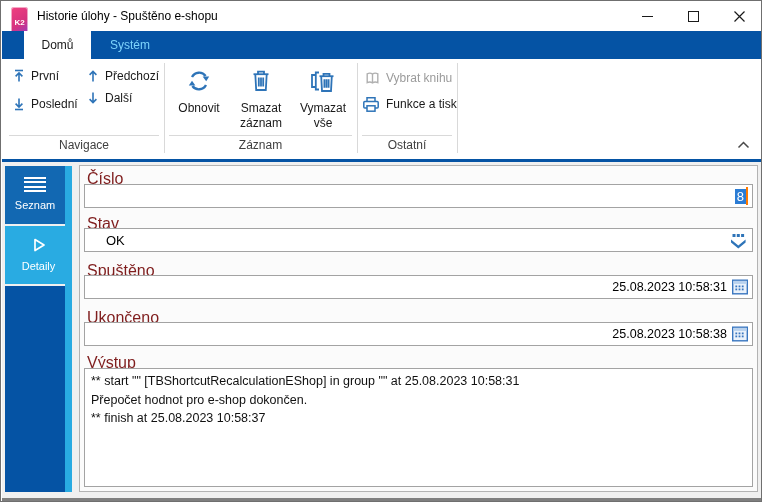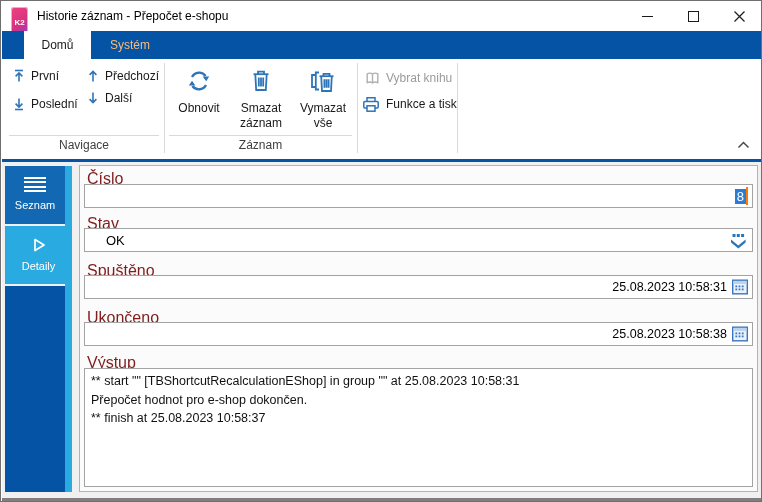--- a/index.html
+++ b/index.html
@@ -17,21 +17,21 @@
     color:#fff; font-size:8px; font-weight:bold; display:flex; align-items:center; justify-content:center;
     box-shadow:inset 0 0 0 1px rgba(255,255,255,.55);
   }
   .win-title { position:absolute; left:35px; top:0; height:30px; line-height:30px; font-size:12px; color:#000; }
   .win-btns { position:absolute; right:0; top:0; height:30px; display:flex; }
   .win-btn { width:46px; height:30px; display:flex; align-items:center; justify-content:center; }
   
   .tabband { position:absolute; left:1px; top:30px; width:760px; height:28px; background:#0553a4; }
   .tab { position:absolute; top:0; height:28px; display:flex; align-items:center; justify-content:center; font-size:12px; }
   .tab-home { left:22px; width:67px; background:#fff; color:#1a1a1a; }
-  .tab-system { left:89px; width:78px; color:#fdba74; }
+  .tab-system { left:89px; width:78px; color:#7dd3fc; }
   
   .ribbon { position:absolute; left:1px; top:58px; width:760px; height:100px; background:#fff; }
   .rb-sep { position:absolute; top:4px; width:1px; height:90px; background:#d9d9d9; }
   .small-btn { position:absolute; height:22px; display:flex; align-items:center; gap:5px; font-size:12px; color:#1a1a1a; cursor:default; }
   .small-btn.disabled { color:#9b9b9b; }
   .big-btn { position:absolute; top:2px; height:76px; display:flex; flex-direction:column; align-items:center; cursor:default; }
   .big-icon { height:40px; display:flex; align-items:center; justify-content:center; }
   .big-label { font-size:12px; line-height:15px; color:#1a1a1a; text-align:center; white-space:pre-line; }
   .grp-label { position:absolute; top:76px; height:20px; border-top:1px solid #d9d9d9; line-height:19px;
                font-size:12px; color:#3f3f3f; text-align:center; }
@@ -64,21 +64,21 @@
   .dd-icon { position:absolute; right:5px; top:4px; }
   svg { display:block; }
 </style>
 </head>
 <body>
 
 <div id="window">
 
   <div class="titlebar">
     <div class="app-icon">K2</div>
-    <div class="win-title">Historie záznam - Přepočet e-shopu</div>
+    <div class="win-title">Historie úlohy - Spuštěno e-shopu</div>
     <div class="win-btns">
       <div class="win-btn">
         <svg width="11" height="11">
             <line x1="0" y1="5.5" x2="11" y2="5.5" stroke="#1a1a1a" stroke-width="1"></line>
           </svg>
       </div>
       <div class="win-btn">
         <svg width="11" height="11">
             <rect x="0.5" y="0.5" width="10" height="10" fill="none" stroke="#1a1a1a" stroke-width="1"></rect>
           </svg>
@@ -179,20 +179,21 @@
       </svg>
       <span>Funkce a tisk</span>
     </div>
     <div class="small-btn disabled" style="left:362px; top:8px;">
       <svg width="17" height="14" fill="none" stroke="#b0b0b0" stroke-width="1.4">
         <path d="M8.5 3 C7 2 4.8 2 3.2 2.8 V11.6 C4.8 10.8 7 10.8 8.5 11.8 C10 10.8 12.2 10.8 13.8 11.6 V2.8 C12.2 2 10 2 8.5 3 Z"></path>
         <path d="M8.5 3 V11.8"></path>
       </svg>
       <span>Vybrat knihu</span>
     </div>
+    <div class="grp-label" style="left:360px; width:90px;">Ostatní</div>
 
     <div class="rb-sep" style="left:455px;"></div>
 
     <div class="rb-chevron">
       <svg width="13" height="8" fill="none" stroke="#4a4a4a" stroke-width="1.5">
           <path d="M1.5 6.5 L6.5 1.5 L11.5 6.5"></path>
         </svg>
     </div>
   </div>
 

